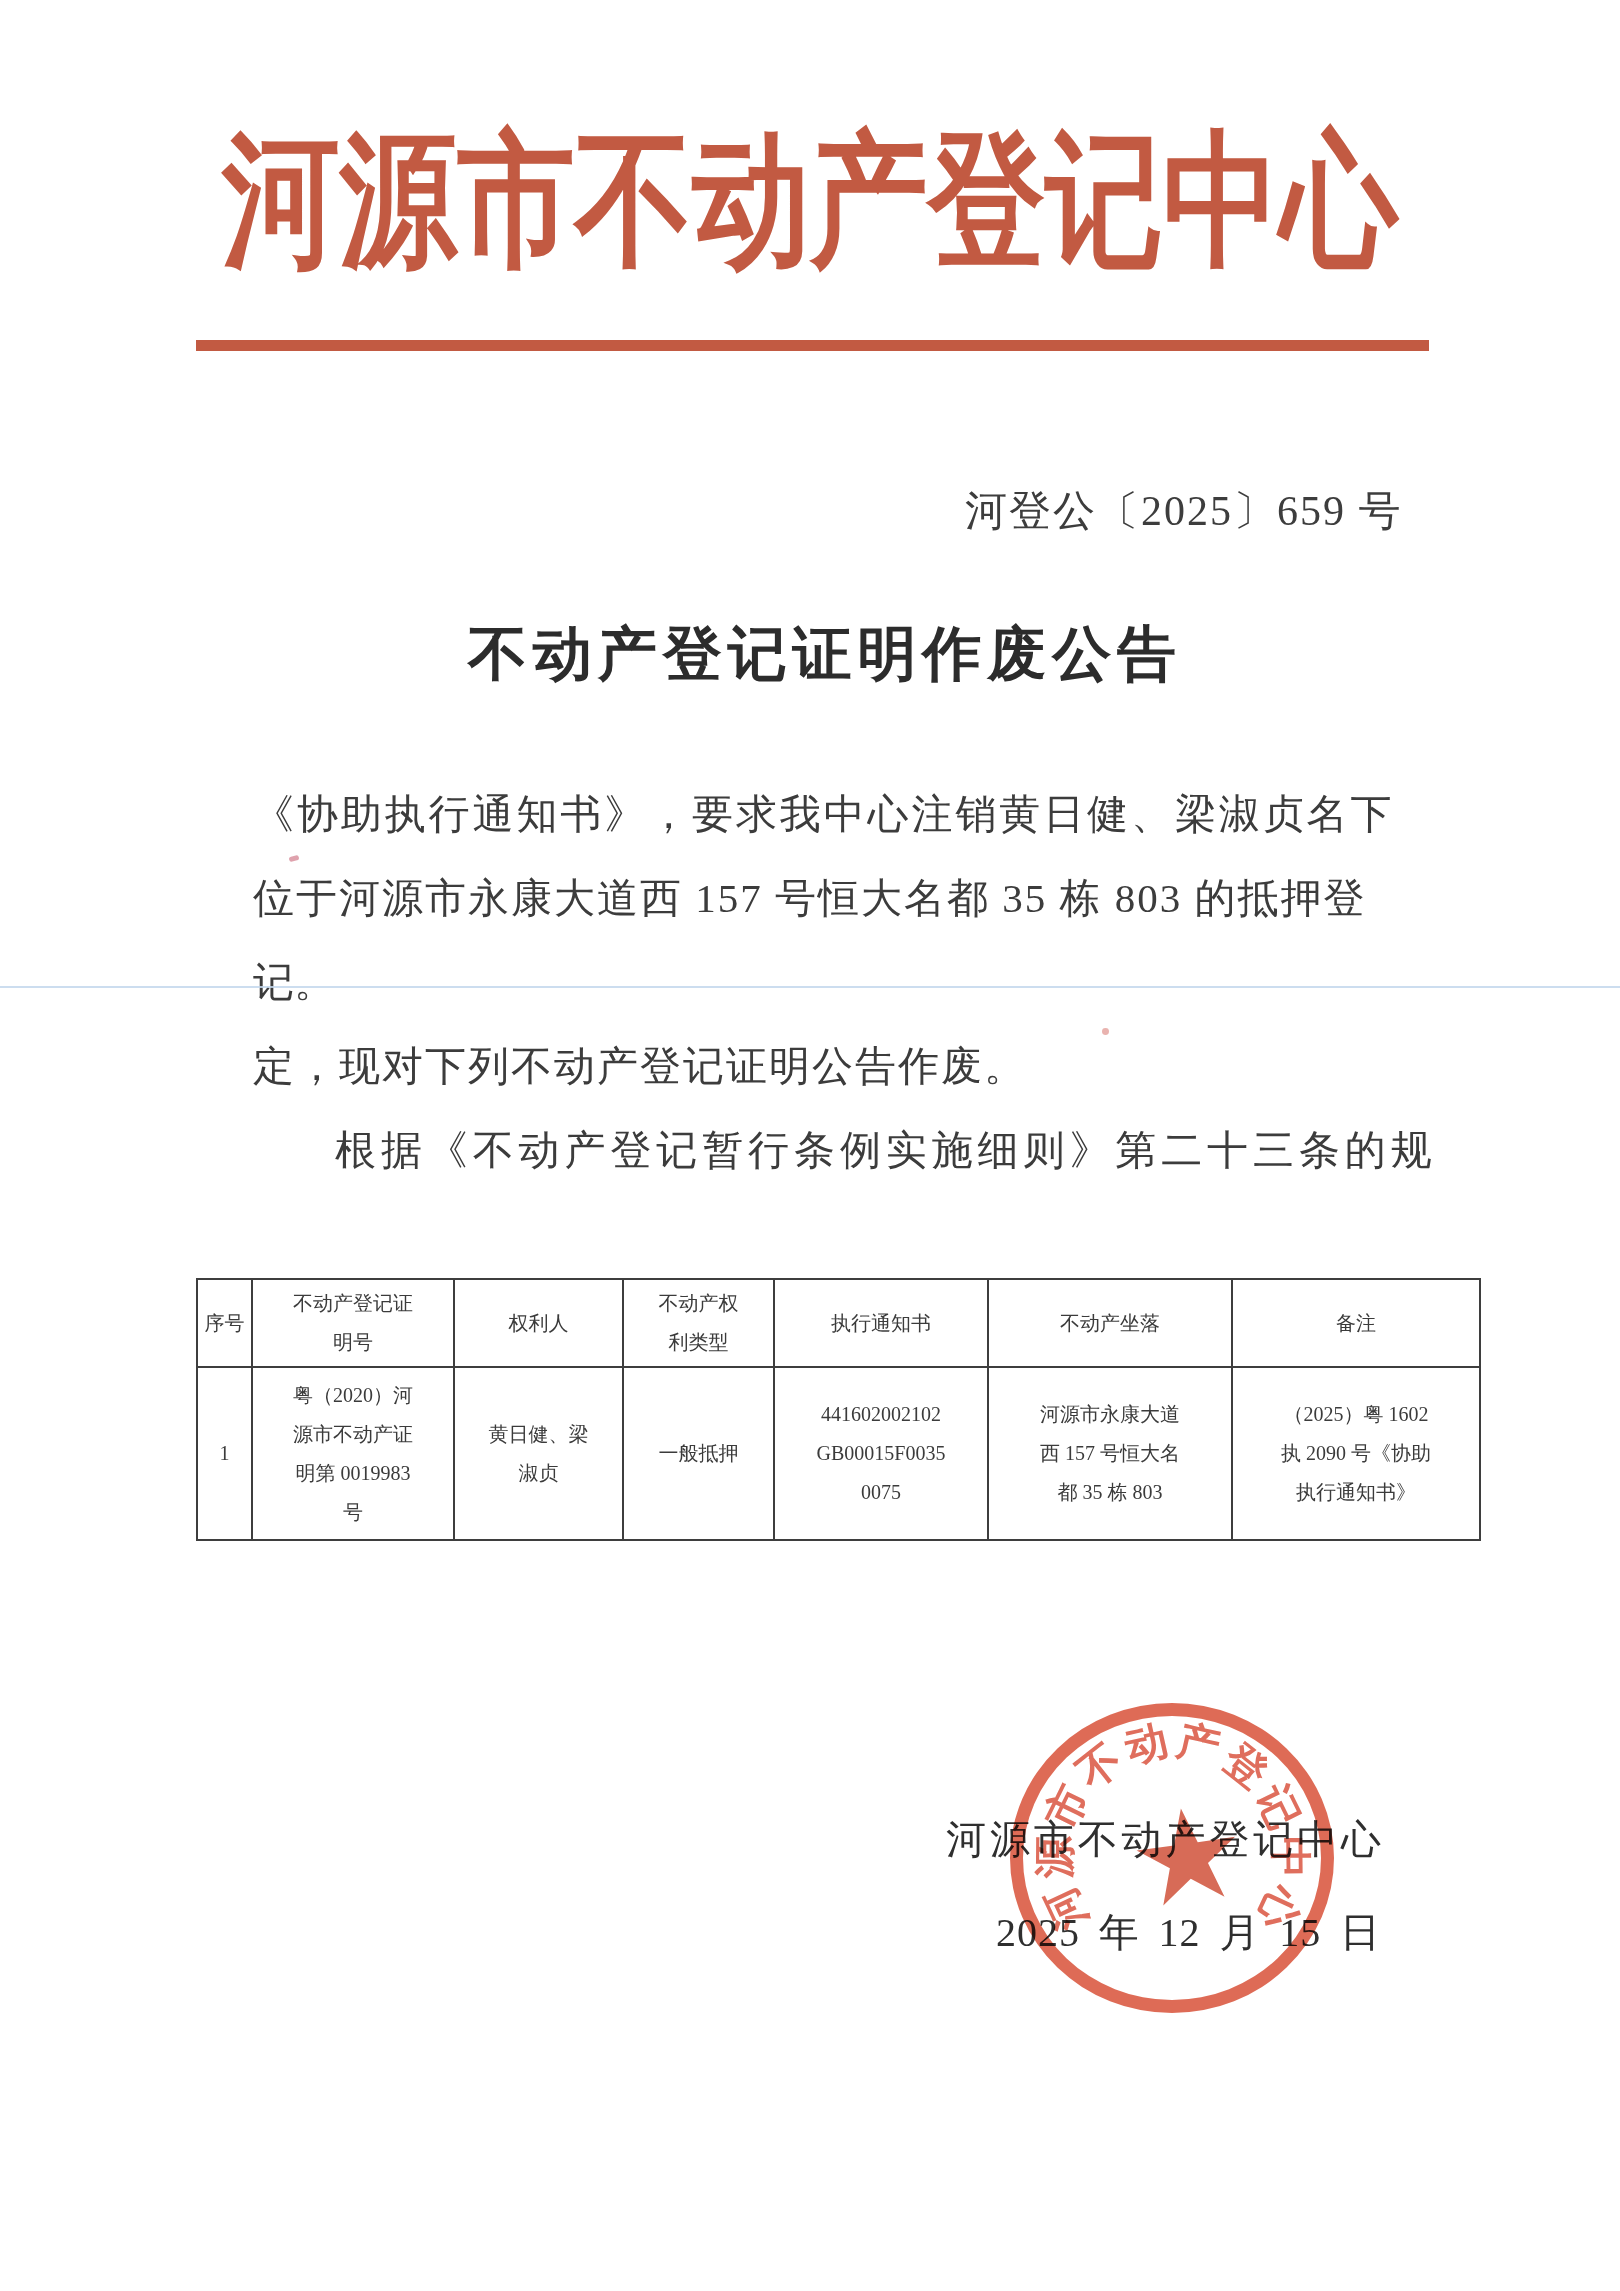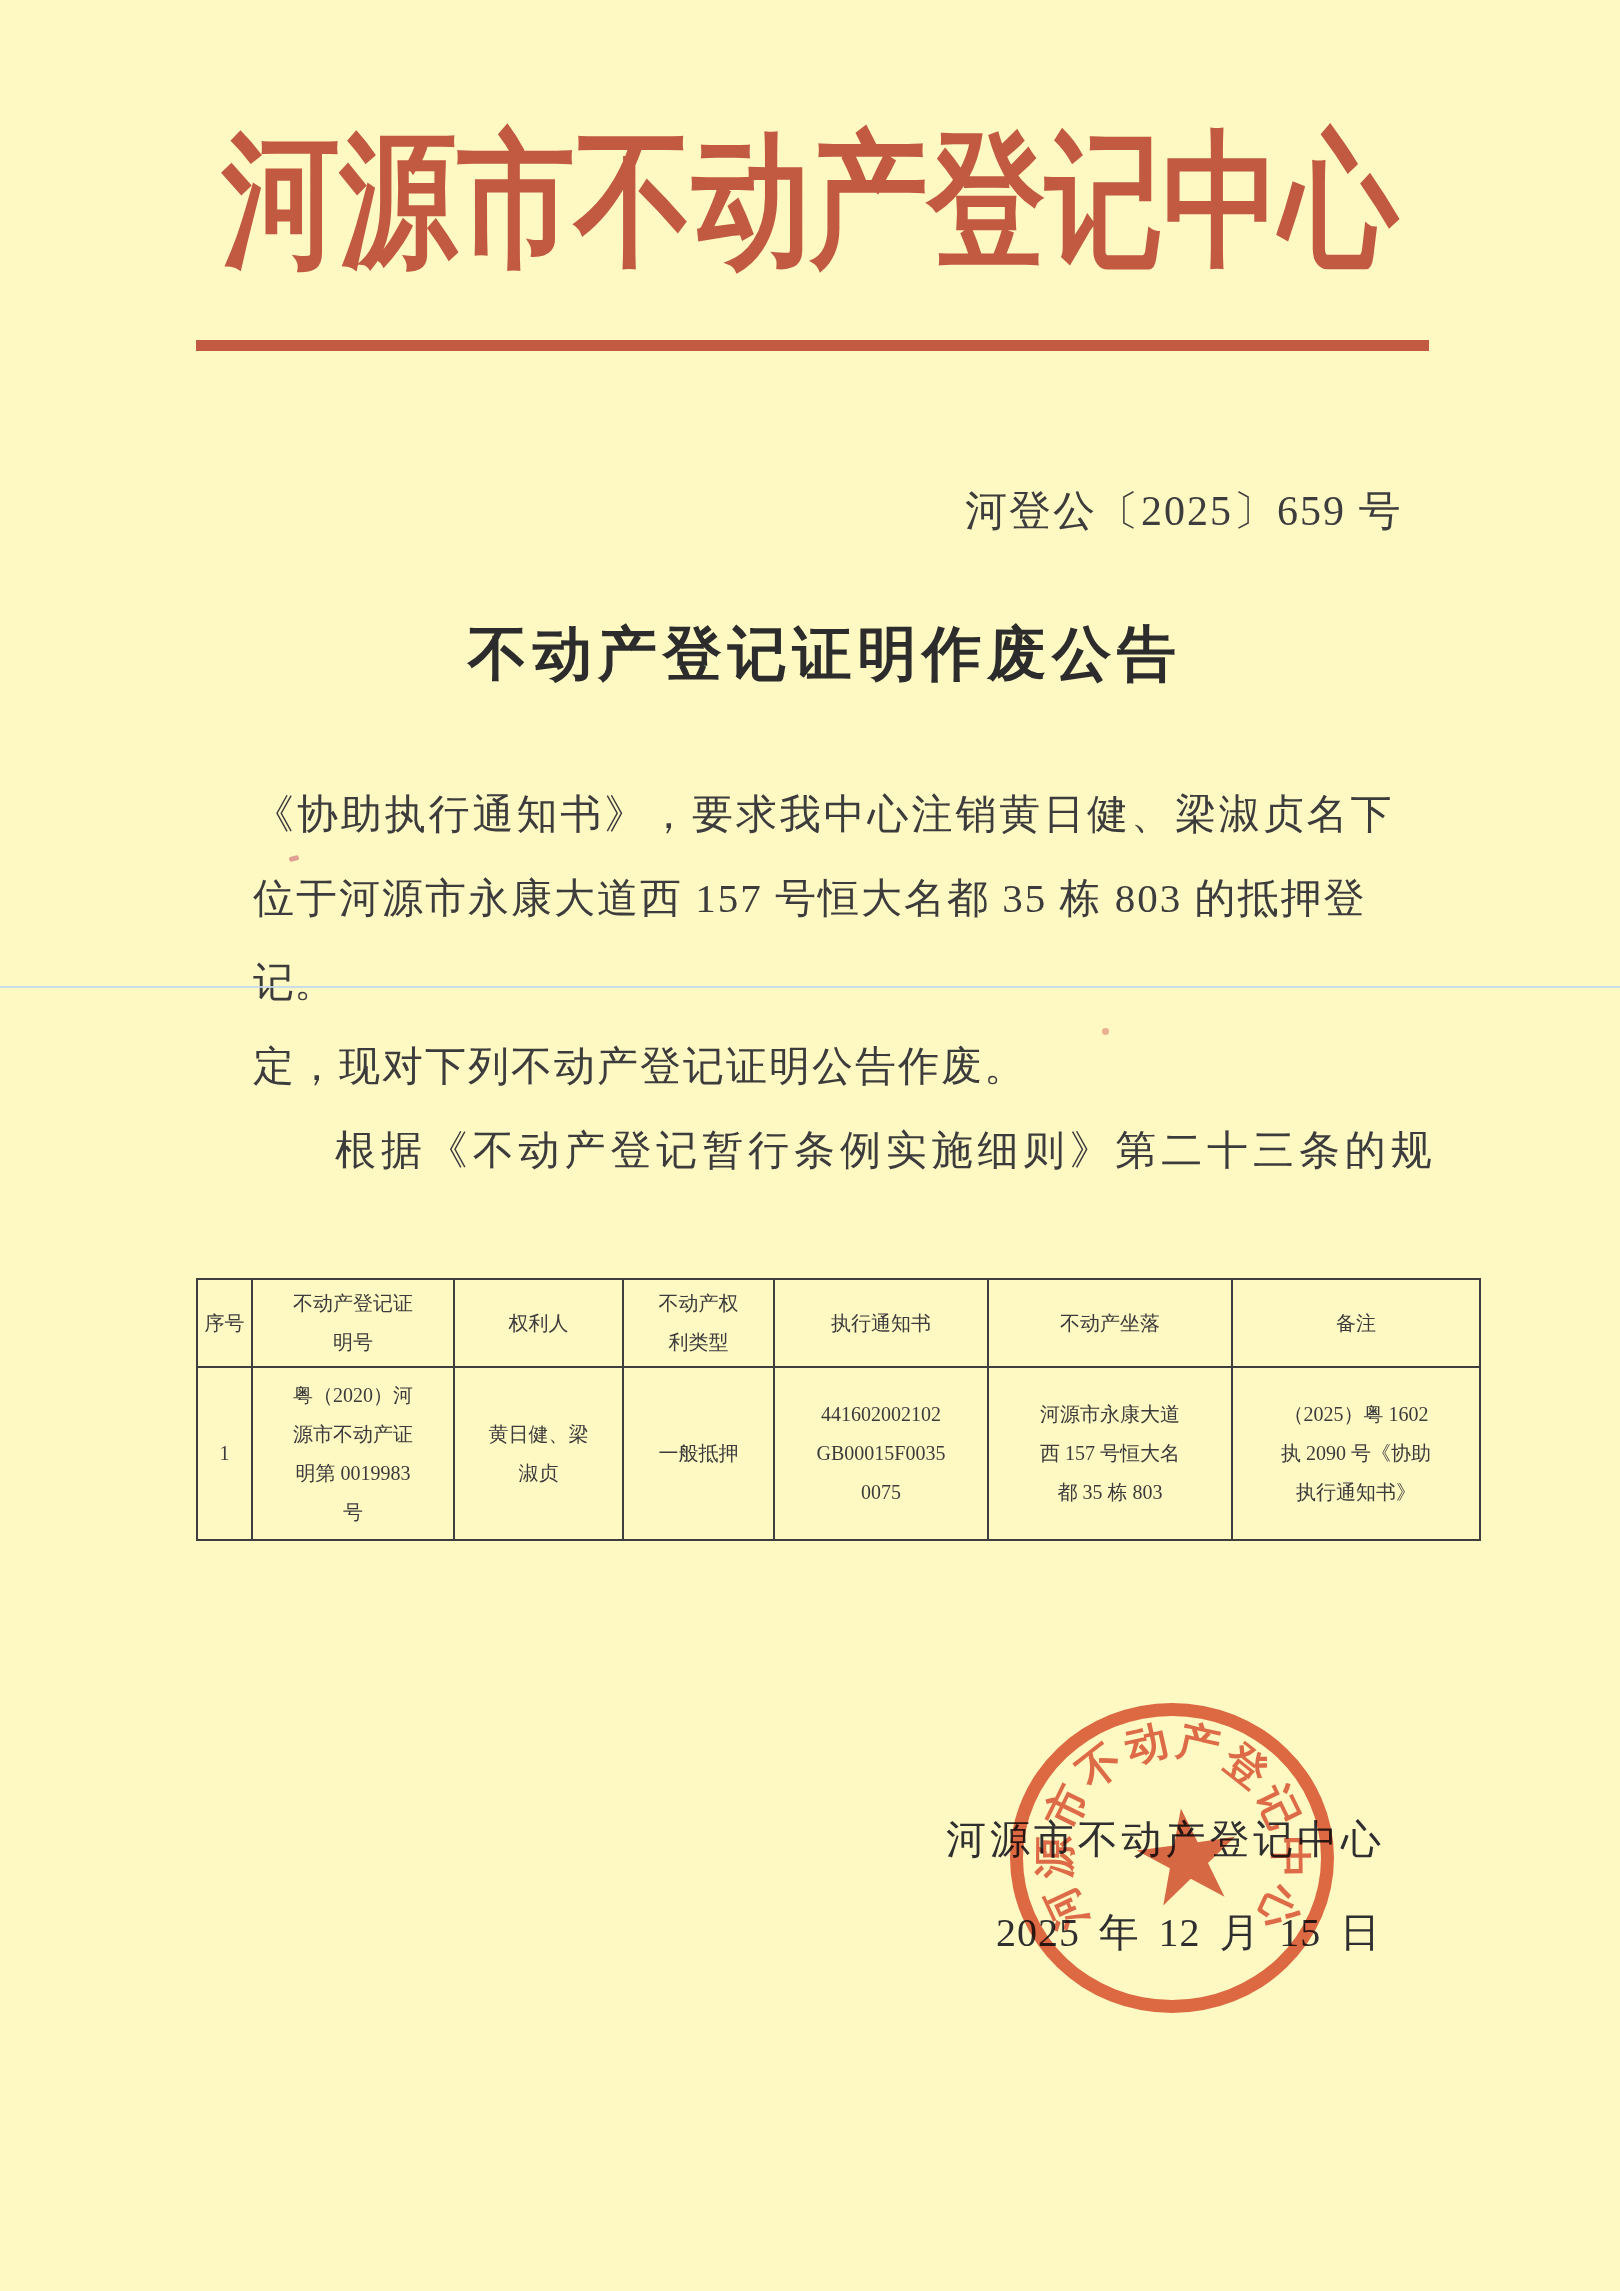--- a/index.html
+++ b/index.html
@@ -1,18 +1,18 @@
 <!DOCTYPE html>
 <html><head>
 <meta charset="utf-8">
 <style>
   html,body { margin:0; padding:0; background:#888; }
   .page {
     position:relative; width:1620px; height:2292px;
-    background:#fef9c3; overflow:hidden;
+    background:#ffffff; overflow:hidden;
     font-family:"Liberation Serif", serif;
     color:#3c3c3c;
   }
   
   .org-header {
     position:absolute; top:116px; left:0; width:1620px;
     text-align:center; font-size:147px; line-height:167px; font-weight:bold;
     color:#c25a42; white-space:nowrap;
     transform:scaleX(0.8); transform-origin:50% 50%;
     font-family:"DejaVu Serif", serif;

